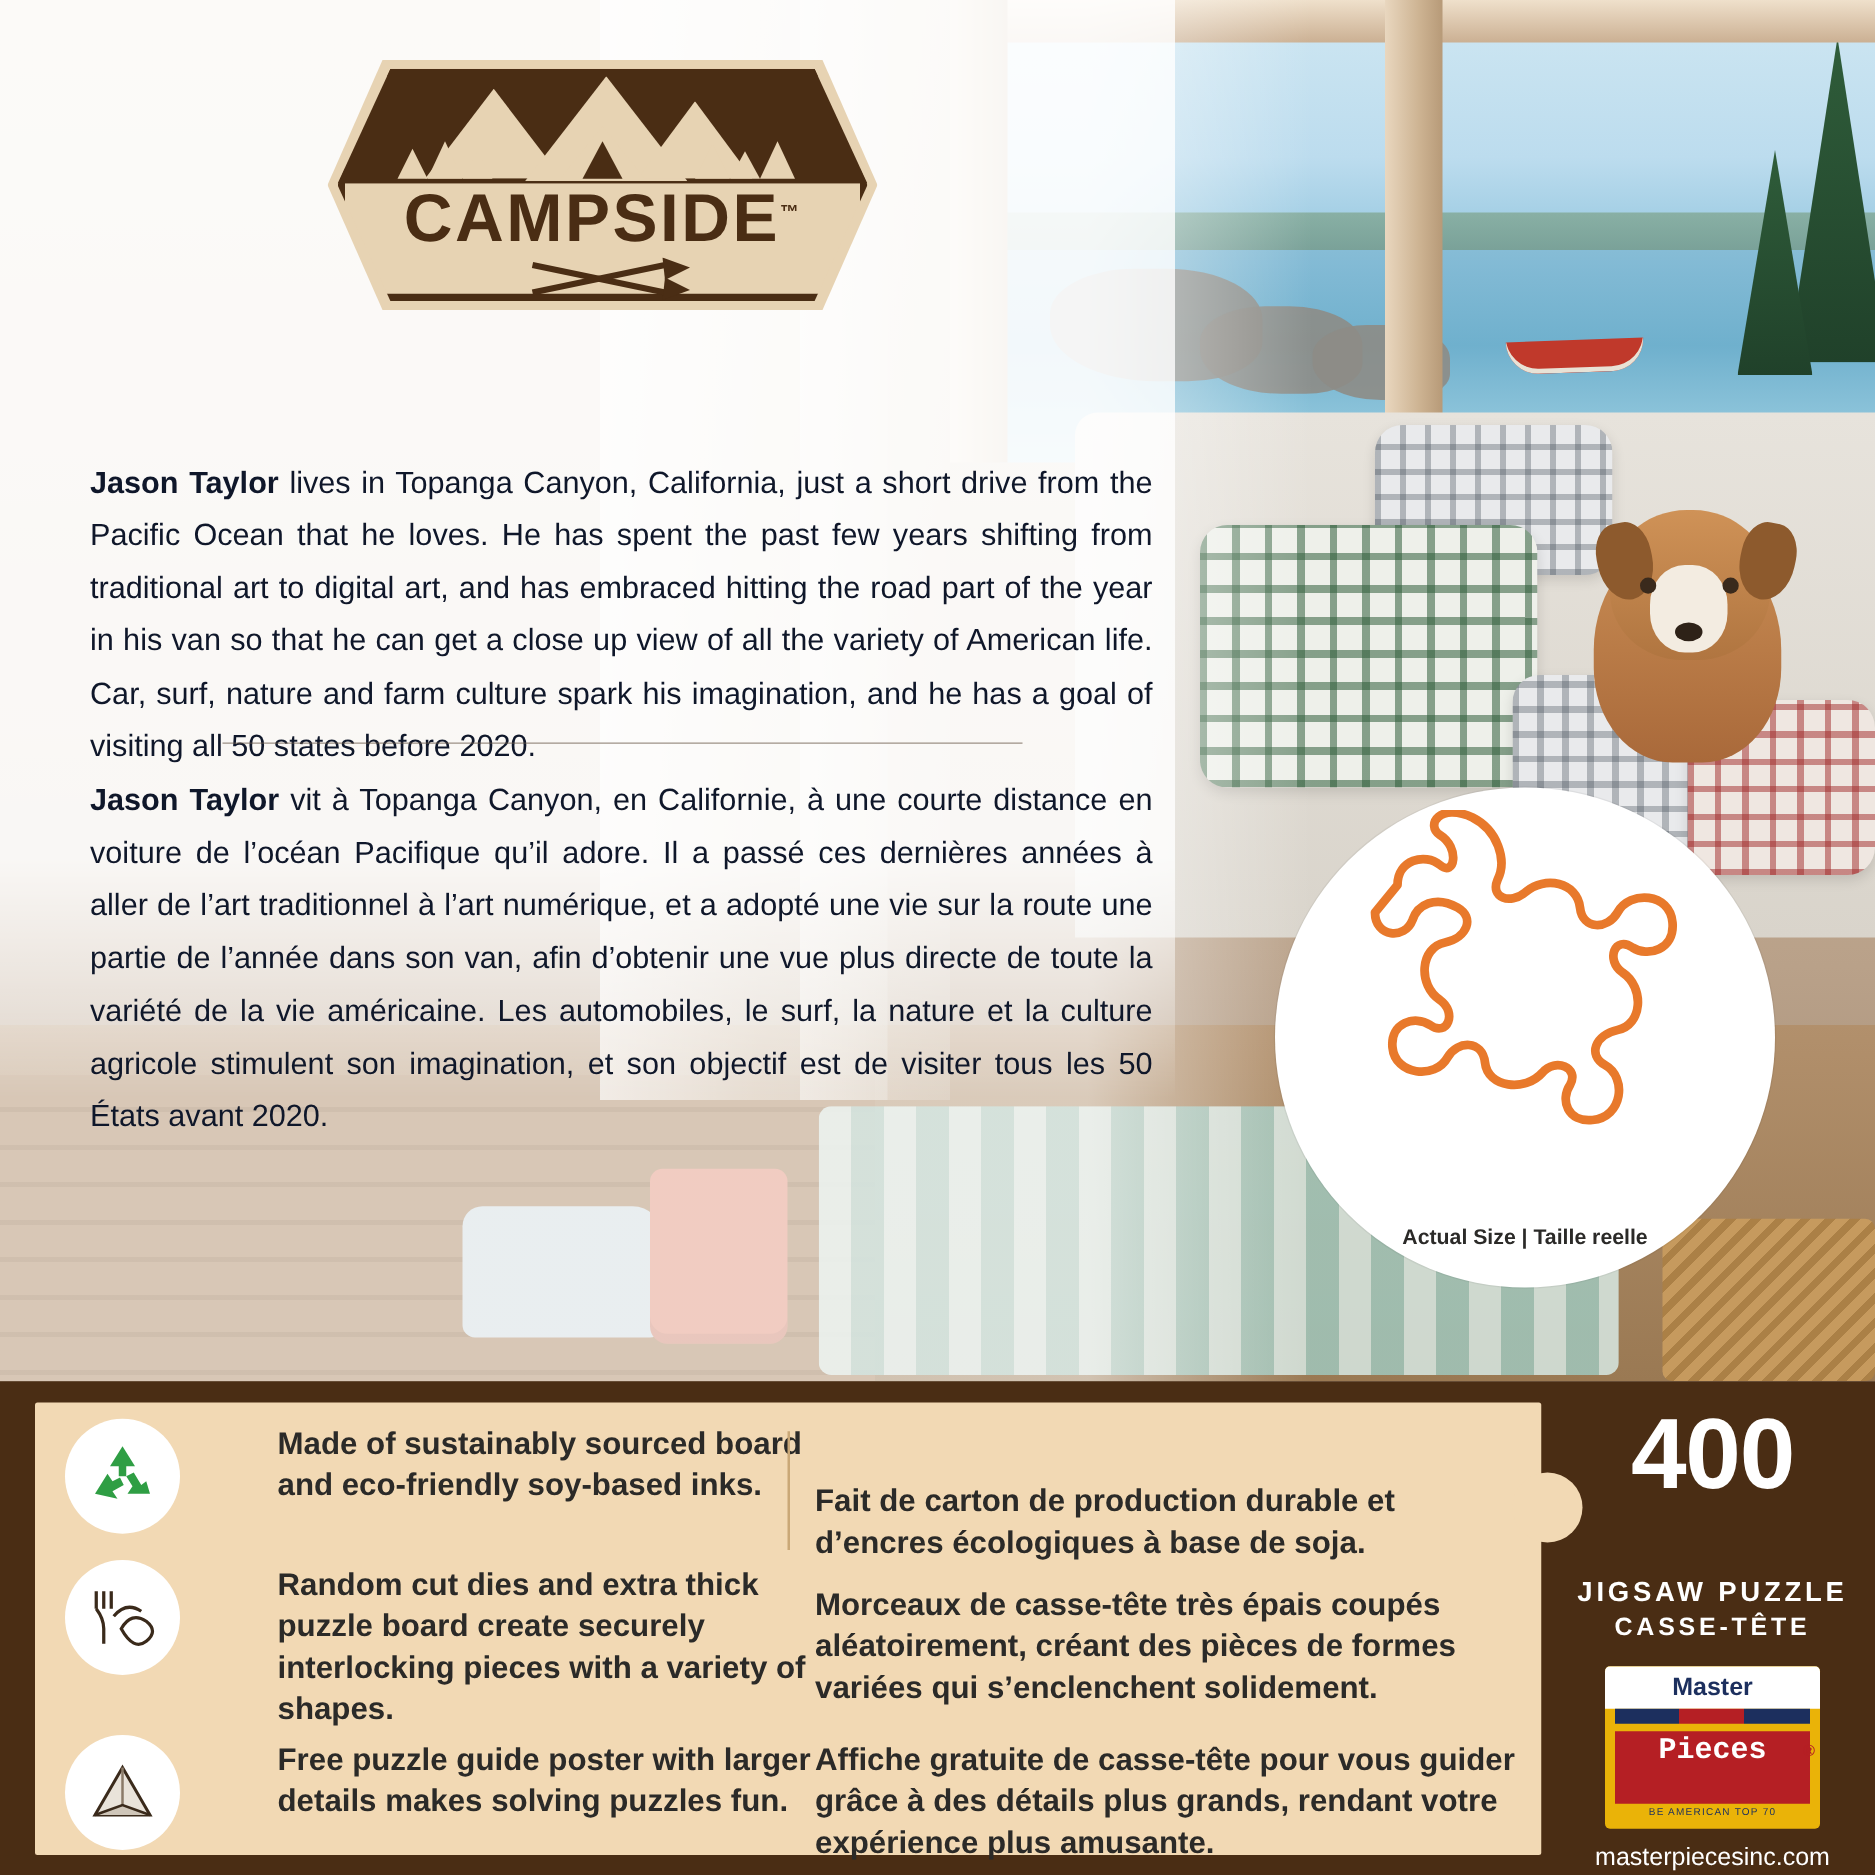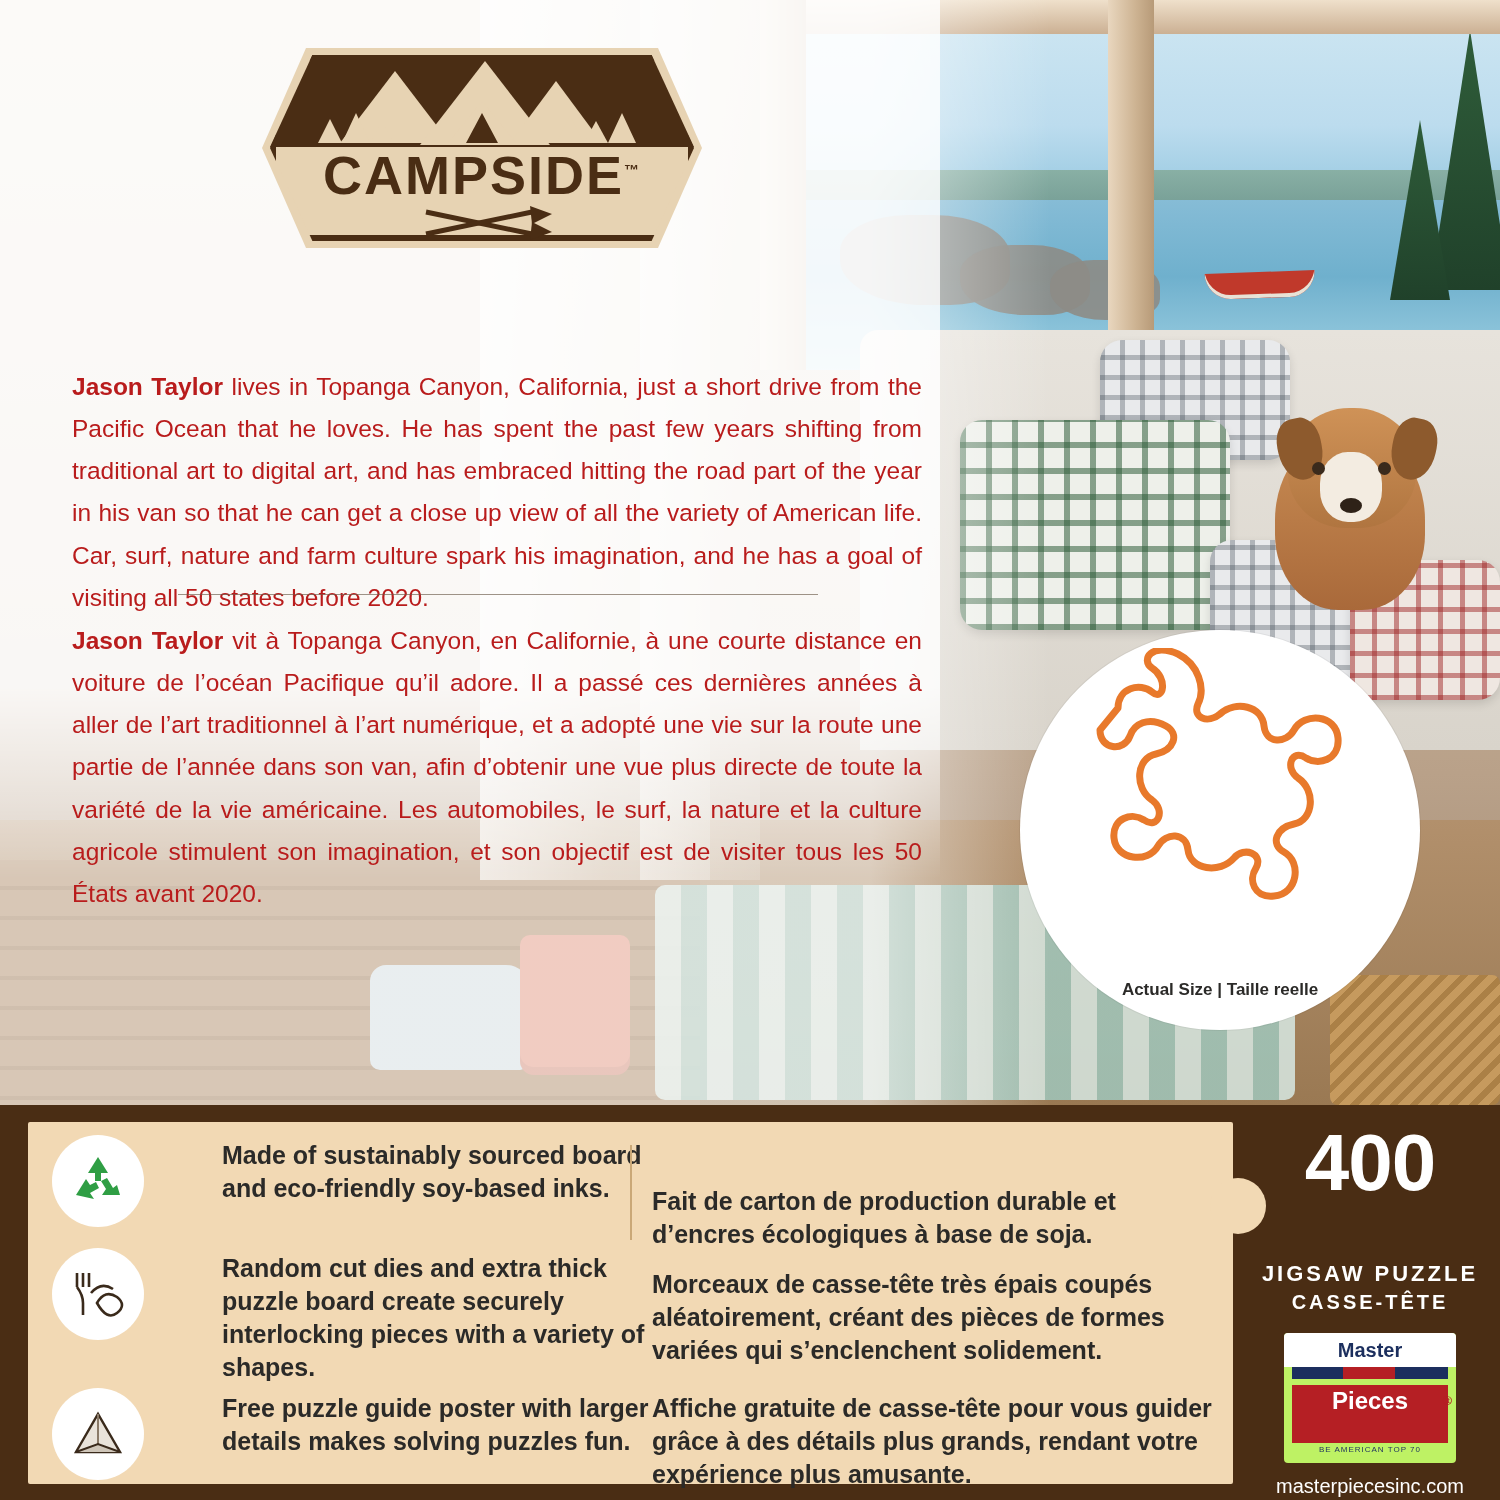--- a/index.html
+++ b/index.html
@@ -180,21 +180,21 @@
   }
   .subtitle {
     position:absolute; left:0; top:278px; width:940px; text-align:center;
     font-size:29px; font-weight:bold; color:#3b2a1b;
   }
   .subtitle .it { font-style: italic; }
 
   
   .para {
     position:absolute; left:72px; width:850px;
-    font-size:24.5px; line-height:1.72; color:#b91c1c; text-align:justify;
+    font-size:24.5px; line-height:1.72; color:#0f172a; text-align:justify;
   }
   .para b { font-weight:bold; }
   #para-en { top:366px; }
   #para-fr { top:620px; }
   .divider {
     position:absolute; left:178px; top:594px; width:640px; height:1px;
     background:#6b5a4a; opacity:.65;
   }
 
   
@@ -265,28 +265,28 @@
   .jig {
     position:absolute; left:0; top:146px; width:260px; text-align:center;
     font-size:22px; letter-spacing:3px; font-weight:bold;
   }
   .casse {
     position:absolute; left:0; top:176px; width:260px; text-align:center;
     font-size:20px; letter-spacing:3px; font-weight:bold;
   }
   .mp-logo {
     position:absolute; left:44px; top:218px; width:172px; height:130px;
-    background:#bef264; border-radius:4px; overflow:hidden;
+    background:#eab308; border-radius:4px; overflow:hidden;
   }
   .mp-top { position:absolute; left:0; top:0; width:172px; height:34px; background:#fff;
     font-size:20px; font-weight:bold; color:#1c2f5e; text-align:center; line-height:34px; }
   .mp-stripe { position:absolute; left:8px; top:34px; width:156px; height:12px;
     background: linear-gradient(90deg,#1c2f5e 0 33%, #b51f24 33% 66%, #1c2f5e 66% 100%); }
   .mp-red { position:absolute; left:8px; top:52px; width:156px; height:58px; background:#b51f24;
-    color:#fff; font-size:24px; font-weight:bold; text-align:center; line-height:27px; padding-top:2px;}
+    color:#fff; font-size:24px; font-weight:bold; text-align:center; line-height:27px; padding-top:2px;font-family:Liberation Mono, monospace;}
   .mp-foot { position:absolute; left:0; top:112px; width:172px; text-align:center;
     font-size:8px; color:#1c2f5e; letter-spacing:1px; }
   .reg { position:absolute; right:4px; top:60px; font-size:13px; color:#b51f24; font-weight:bold; }
   .site {
     position:absolute; left:0; top:360px; width:260px; text-align:center;
     font-size:20px; color:#fff;
   }
 </style>
 </head>
 <body>

